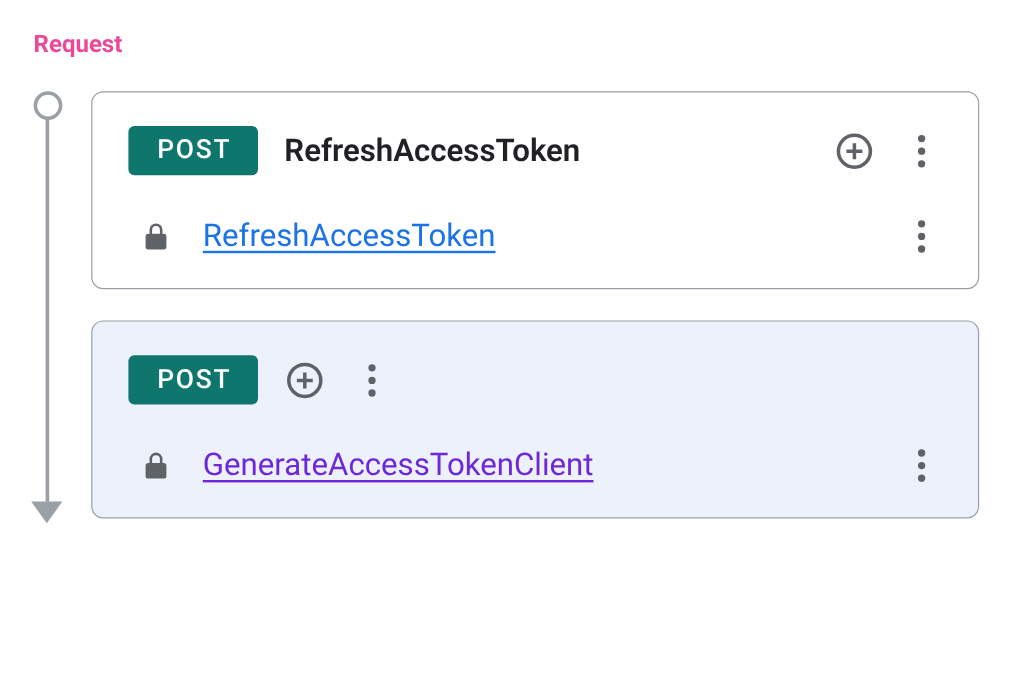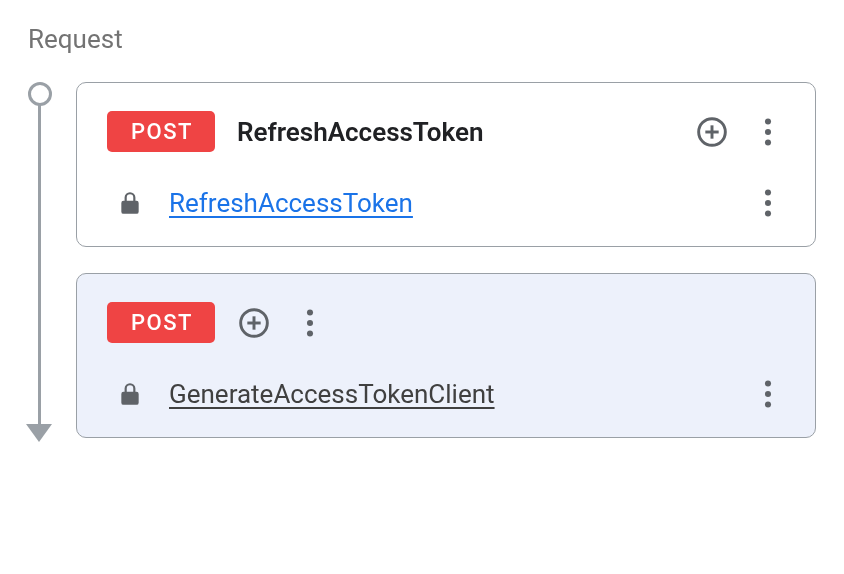--- a/index.html
+++ b/index.html
@@ -10,23 +10,23 @@
     background: #fff;
     color: #202124;
   }
   .page {
     width: 844px;
     height: 574px;
     padding: 24px 28px 10px 28px;
     position: relative;
   }
   .section-title {
-    font-size: 26px;
-    font-weight: 400;
-    color: #737373;
+    font-size: 20px;
+    font-weight: 700;
+    color: #ec4899;
     margin: 0 0 28px 0;
   }
   .flow-area {
     position: relative;
     padding-left: 48px;
   }
   .flow-line {
     position: absolute;
     left: 10px;
     top: 12px;
@@ -65,21 +65,21 @@
   .card.selected {
     background: #edf1fb;
   }
   .card-header {
     display: flex;
     align-items: center;
     gap: 22px;
     margin-bottom: 34px;
   }
   .method-badge {
-    background: #ef4444;
+    background: #0f766e;
     color: #fff;
     font-size: 22px;
     font-weight: 500;
     letter-spacing: 1.5px;
     padding: 8px 22px 8px 24px;
     border-radius: 5px;
   }
   .card-title {
     font-size: 26px;
     font-weight: 600;
@@ -108,21 +108,21 @@
     display: inline-flex;
   }
   .op-link {
     font-size: 26px;
     text-decoration: underline;
     text-underline-offset: 4px;
     flex: 1;
     cursor: pointer;
   }
   .op-link.blue  { color: #1a73e8; text-decoration-color: #1a73e8; }
-  .op-link.purple{ color: #404040; text-decoration-color: #7b1fa2; text-decoration: underline; }
+  .op-link.purple{ color: #6d28d9; text-decoration-color: #7b1fa2; text-decoration: underline; }
 
   .row-right { margin-left: auto; display: flex; align-items: center; gap: 10px; }
 </style>
 </head>
 <body>
 
 <div class="page">
 
   <h2 class="section-title">Request</h2>
 

